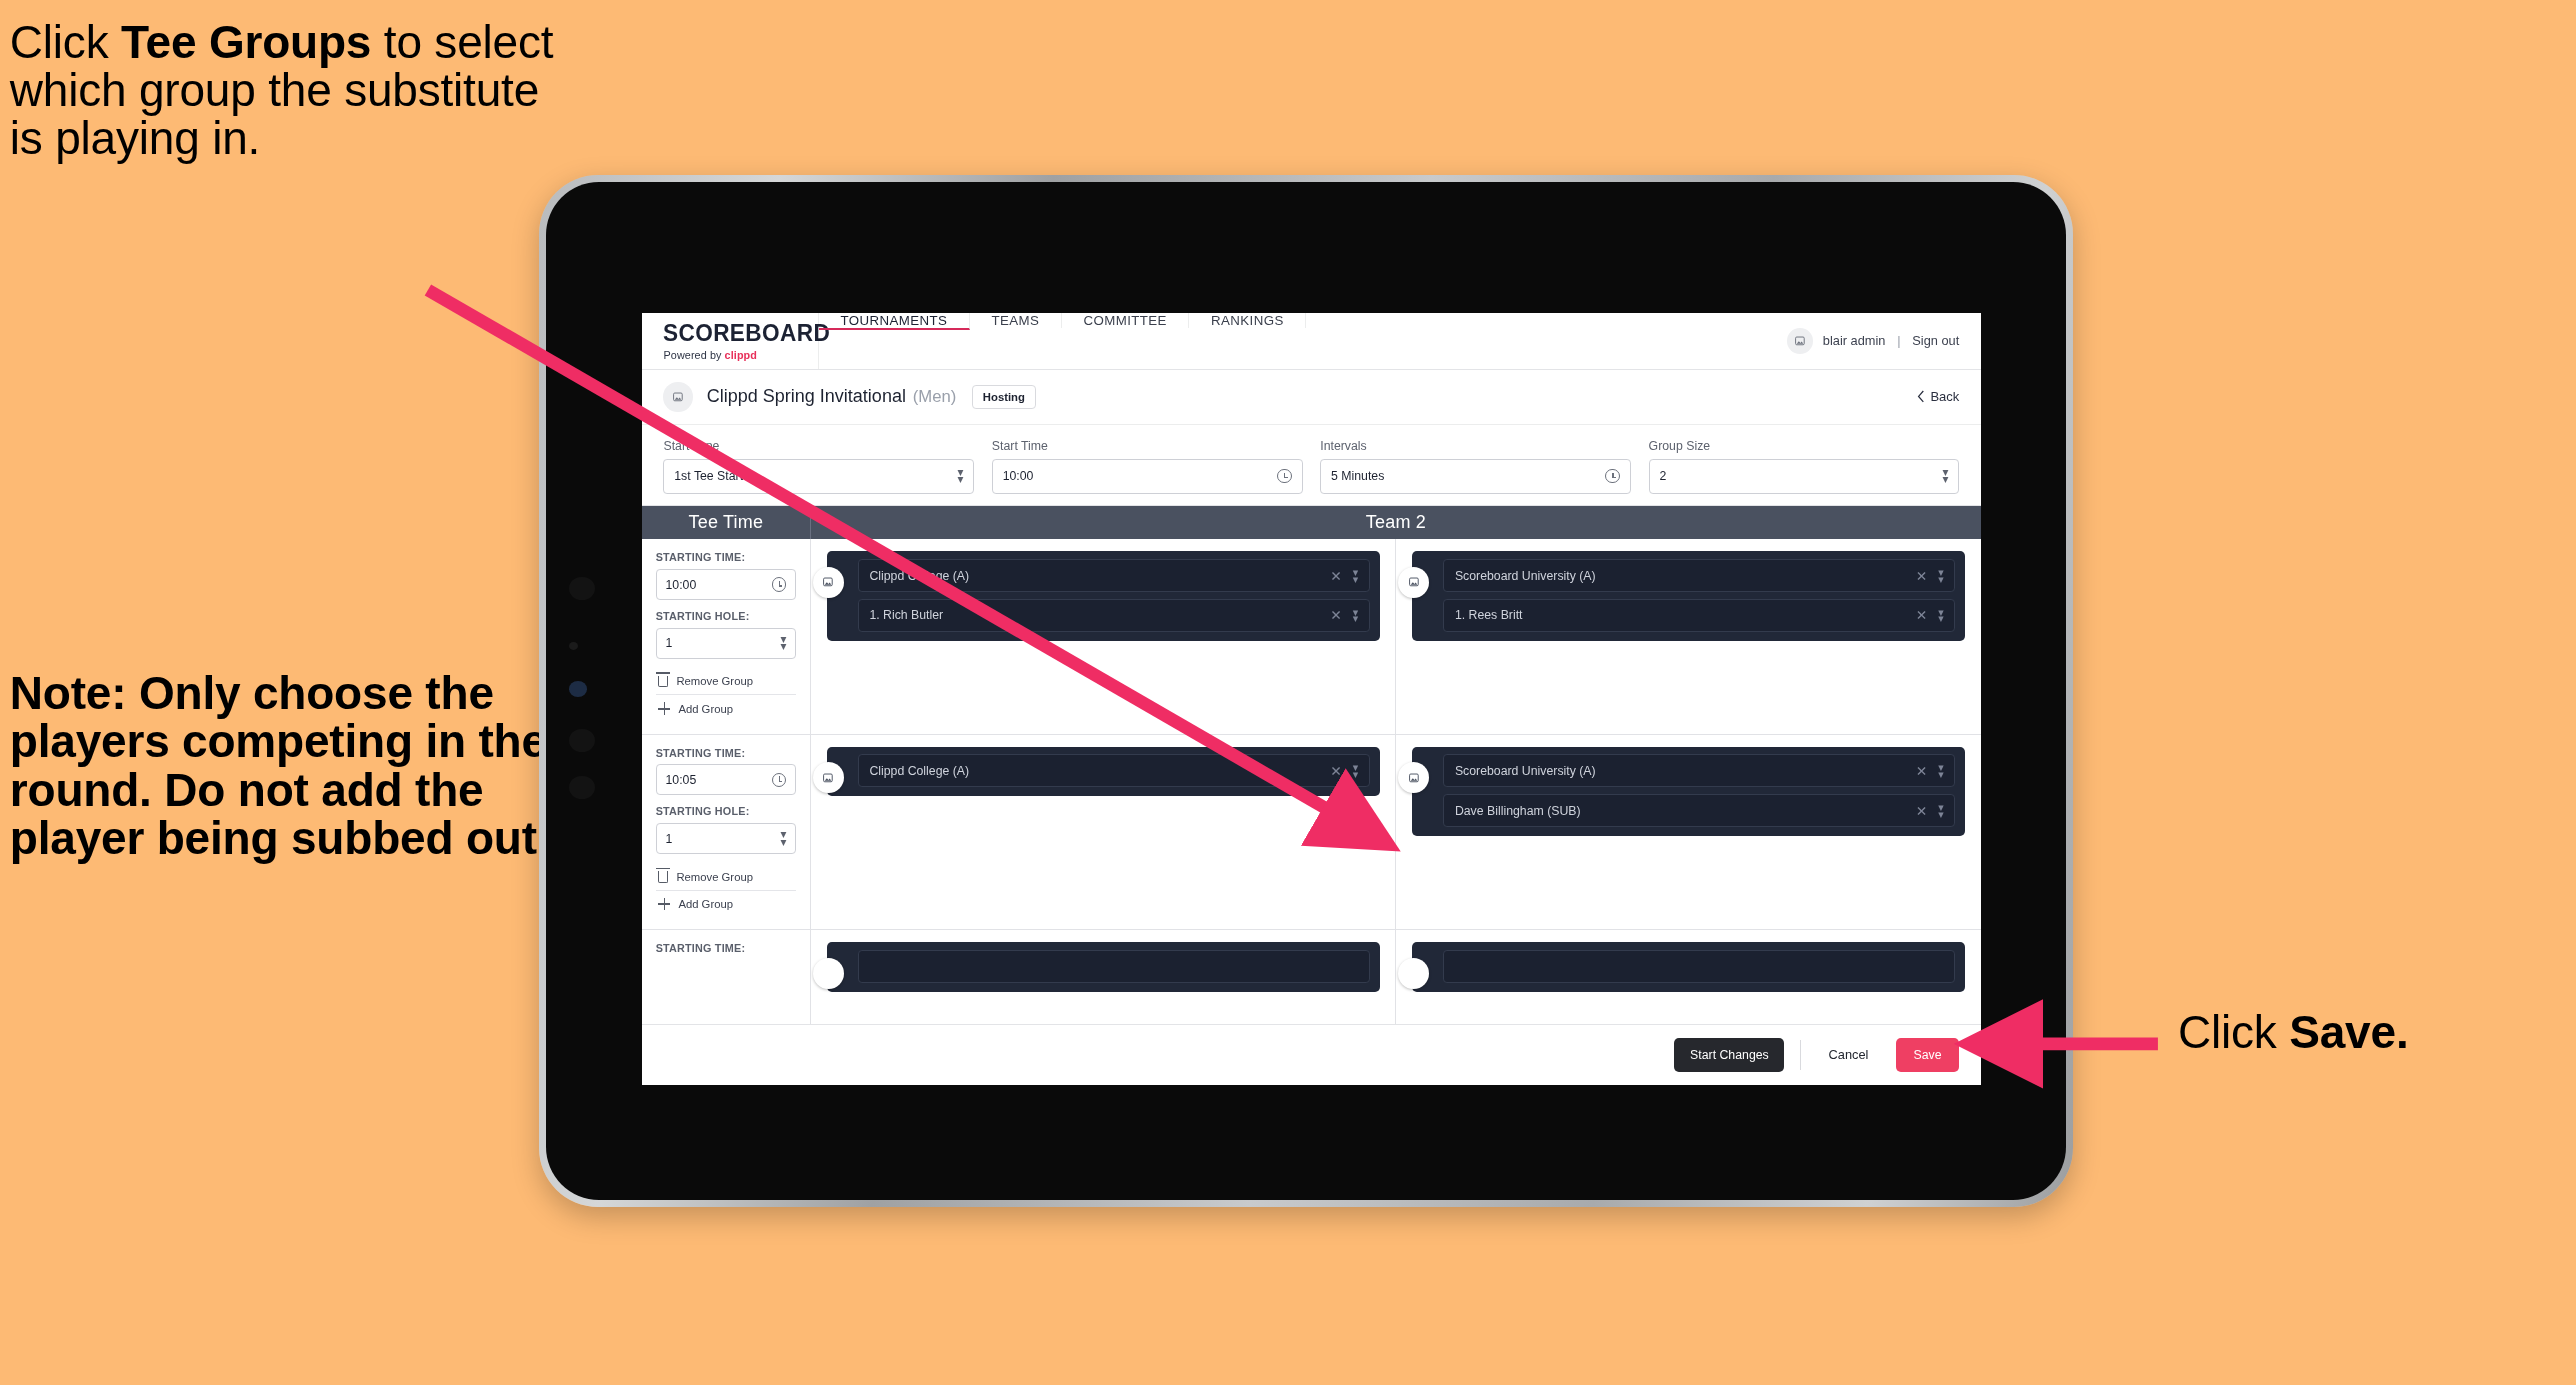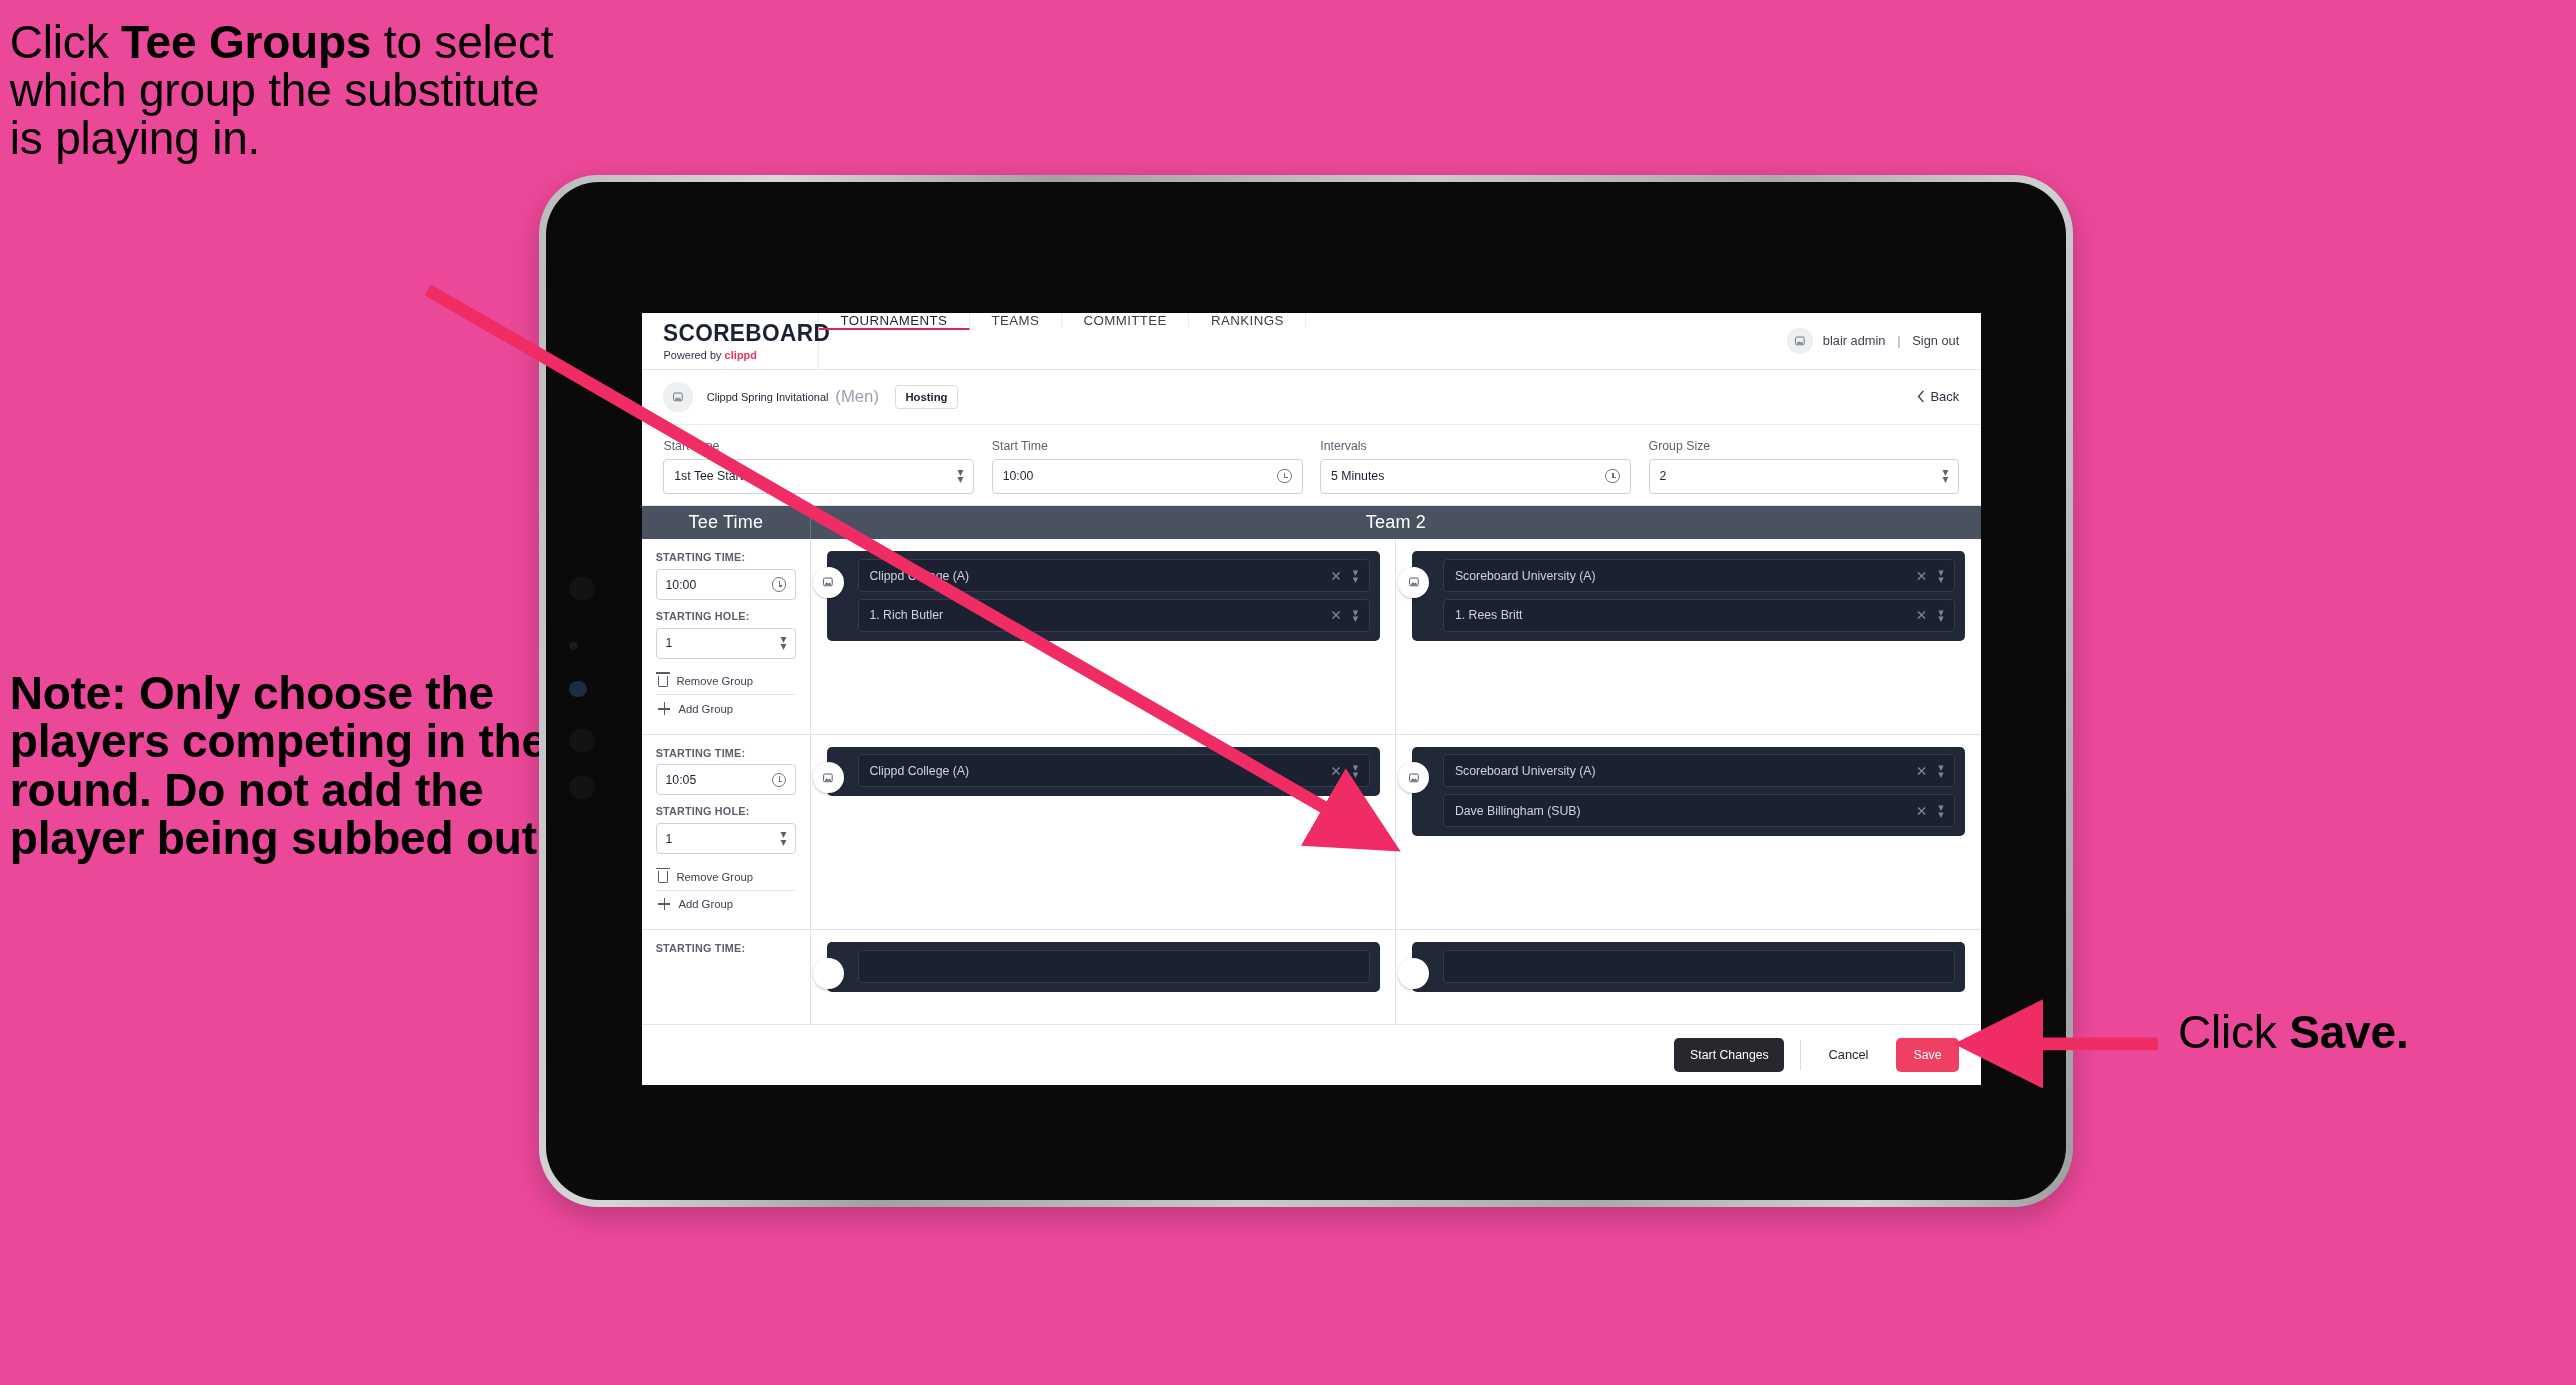--- a/index.html
+++ b/index.html
@@ -2,21 +2,21 @@
 <html><head>
 <meta charset="utf-8">
 <style>
   * { box-sizing: border-box; margin: 0; padding: 0; }
   html, body {
     width: 2576px; height: 1385px;
     background: #ffffff;
     font-family: "Liberation Sans", sans-serif;
     overflow: hidden;
   }
-  .stage { position: relative; width: 2576px; height: 1385px; background:#ec4899; }
+  .stage { position: relative; width: 2576px; height: 1385px; background:#fdba74; }
 
   
   .anno {
     position: absolute;
     color: #000;
     font-size: 46px;
     line-height: 1.05;
     letter-spacing: -0.2px;
   }
   .anno b { font-weight: 700; }
@@ -88,21 +88,21 @@
   .nav-sep { color:#9aa0ab; margin:0 2px;}
   .nav-link { cursor:pointer; }
 
   
   .crumb {
     height: 55px; flex:0 0 55px;
     display:flex; align-items:center; padding: 0 21.6px;
     border-bottom: 1px solid #eceded; background:#fff;
   }
   .crumb-ico { width:29.5px; height:29.5px; border-radius:50%; background:#eeeff1; display:flex; align-items:center; justify-content:center; margin-right:13.8px;}
-  .crumb-title { font-size:11px; color:#1d2230; }
+  .crumb-title { font-size:18px; color:#1d2230; }
   .crumb-gender { font-size:16.7px; color:#9aa0ab; margin-left:6.9px; }
   .badge-hosting {
     margin-left:15.7px; border:1px solid #d9dade; border-radius:3.9px;
     font-size:11.3px; font-weight:700; color:#1d2230; padding:4.9px 9.8px; background:#fff;
   }
   .crumb-back { margin-left:auto; display:flex; align-items:center; gap:5.9px; font-size:13px; color:#2b3040; cursor:pointer;}
 
   
   .formstrip { display:flex; gap:17.7px; padding: 13.8px 21.6px 11.8px 21.6px; background:#fff; }
   .fgroup { flex:1; }

